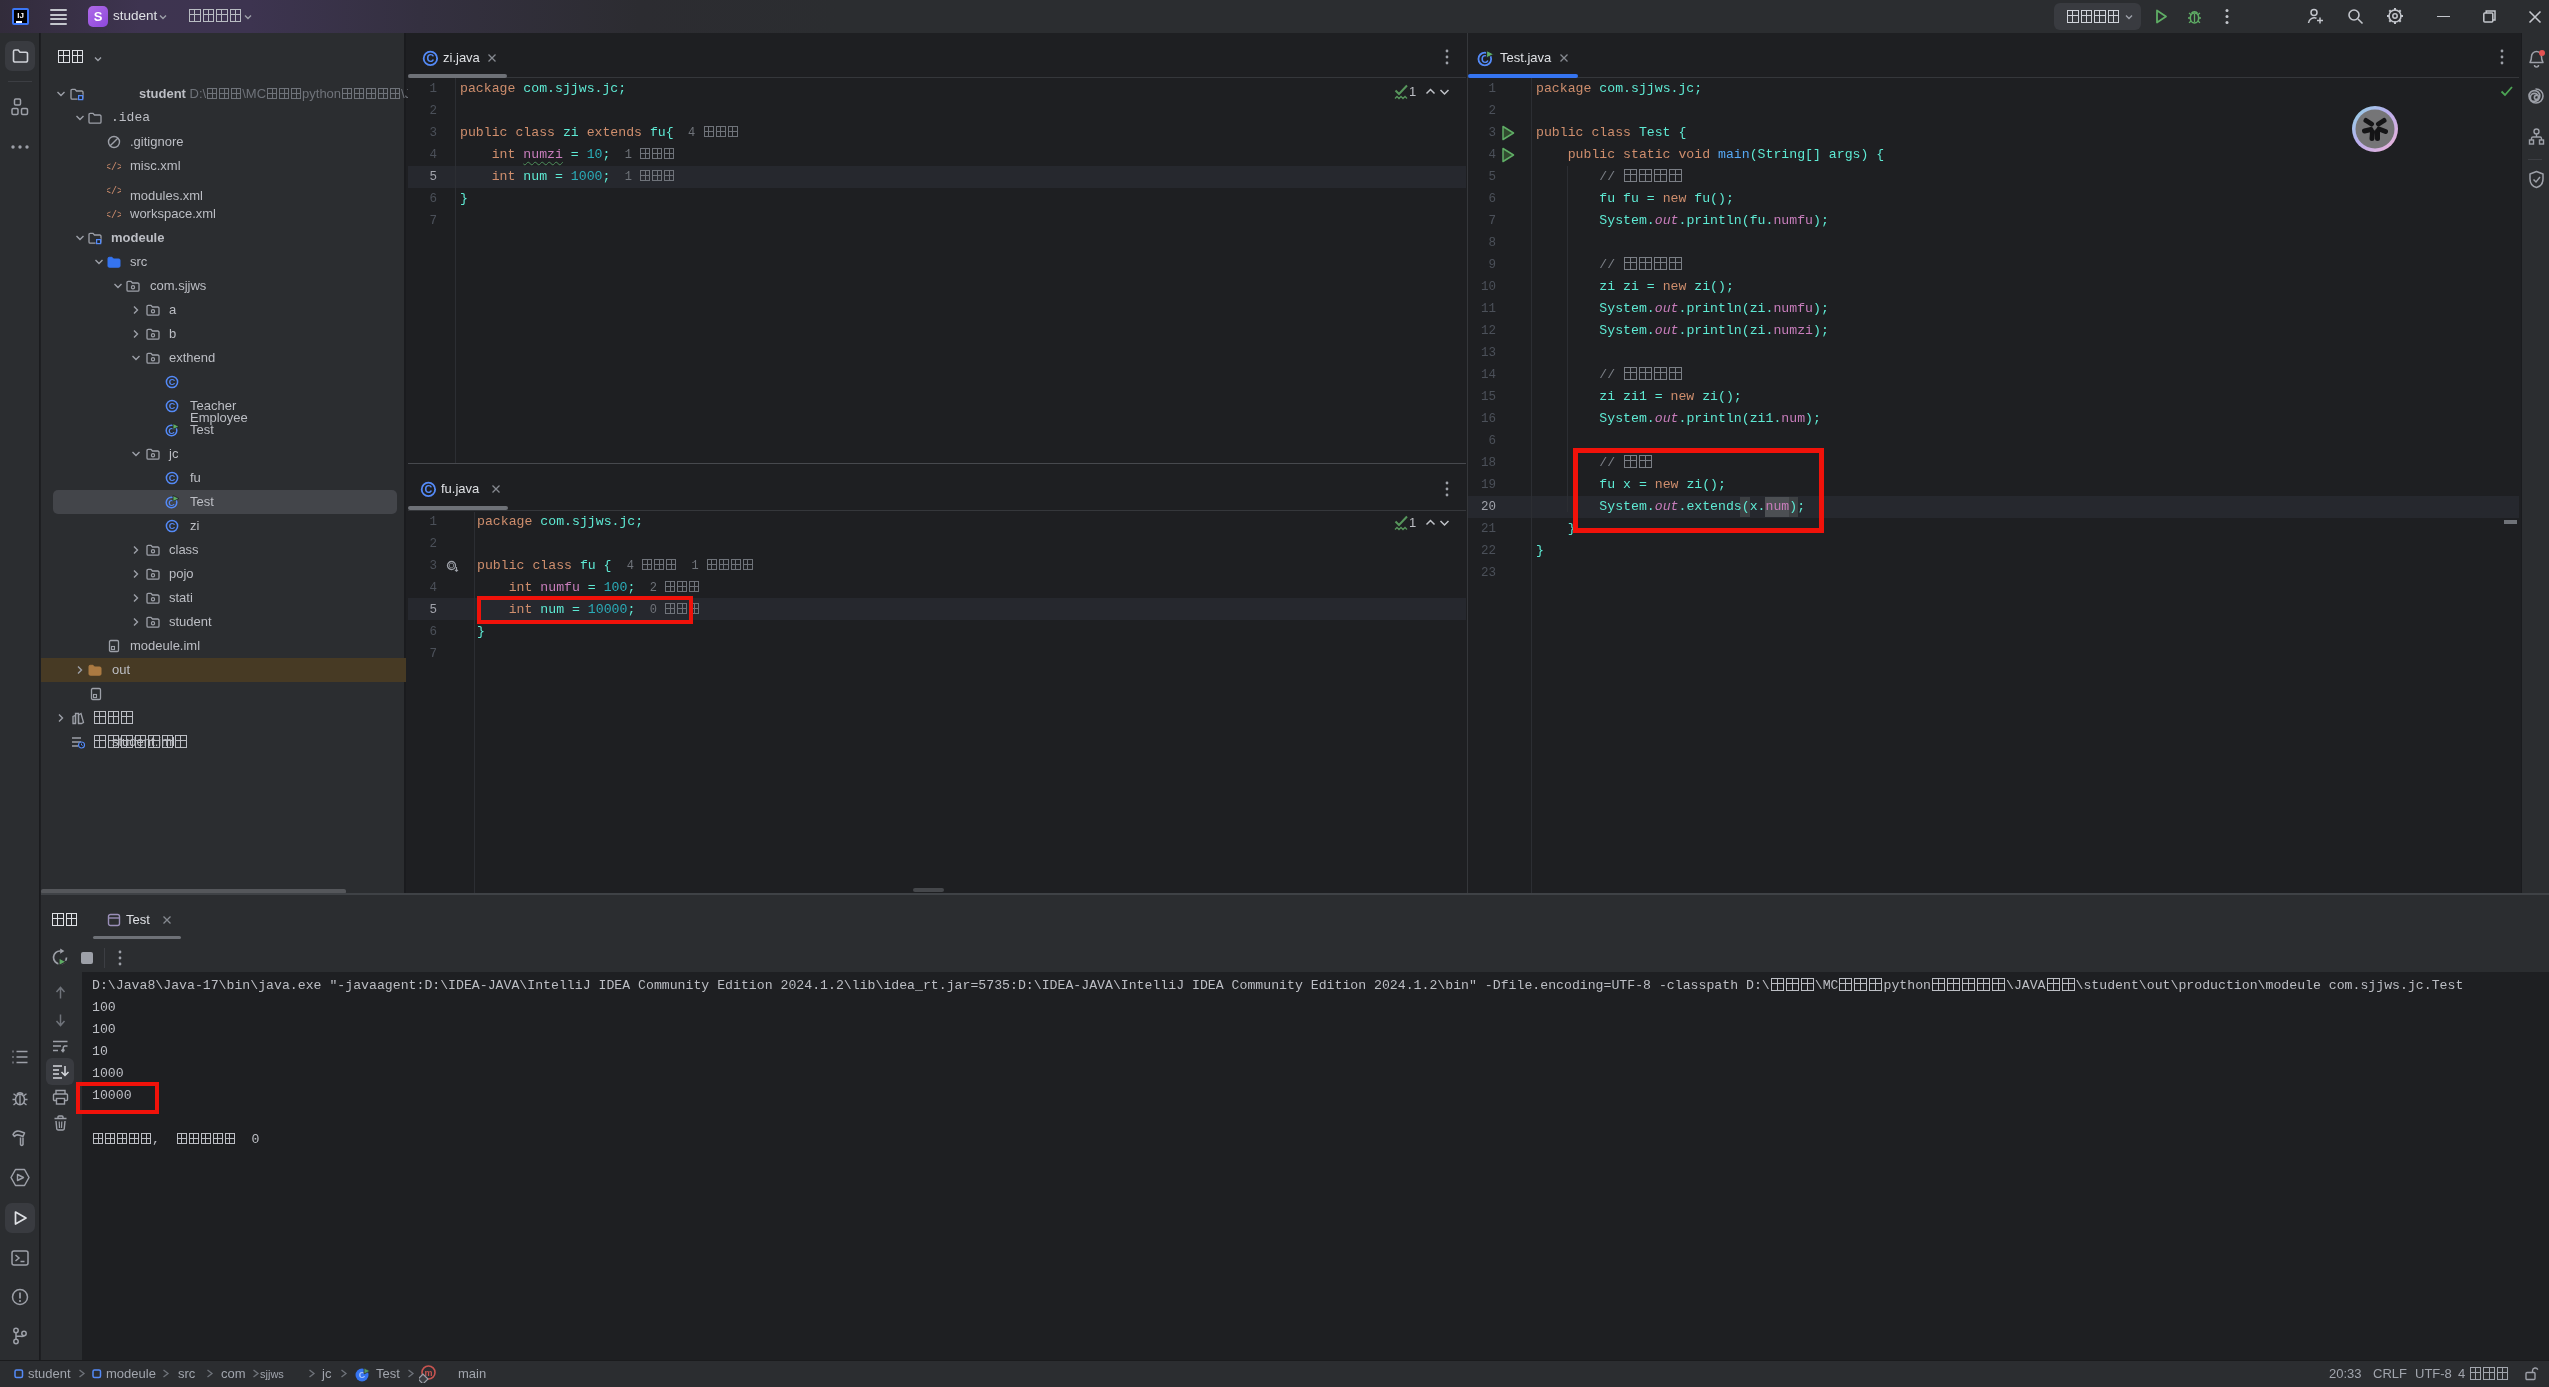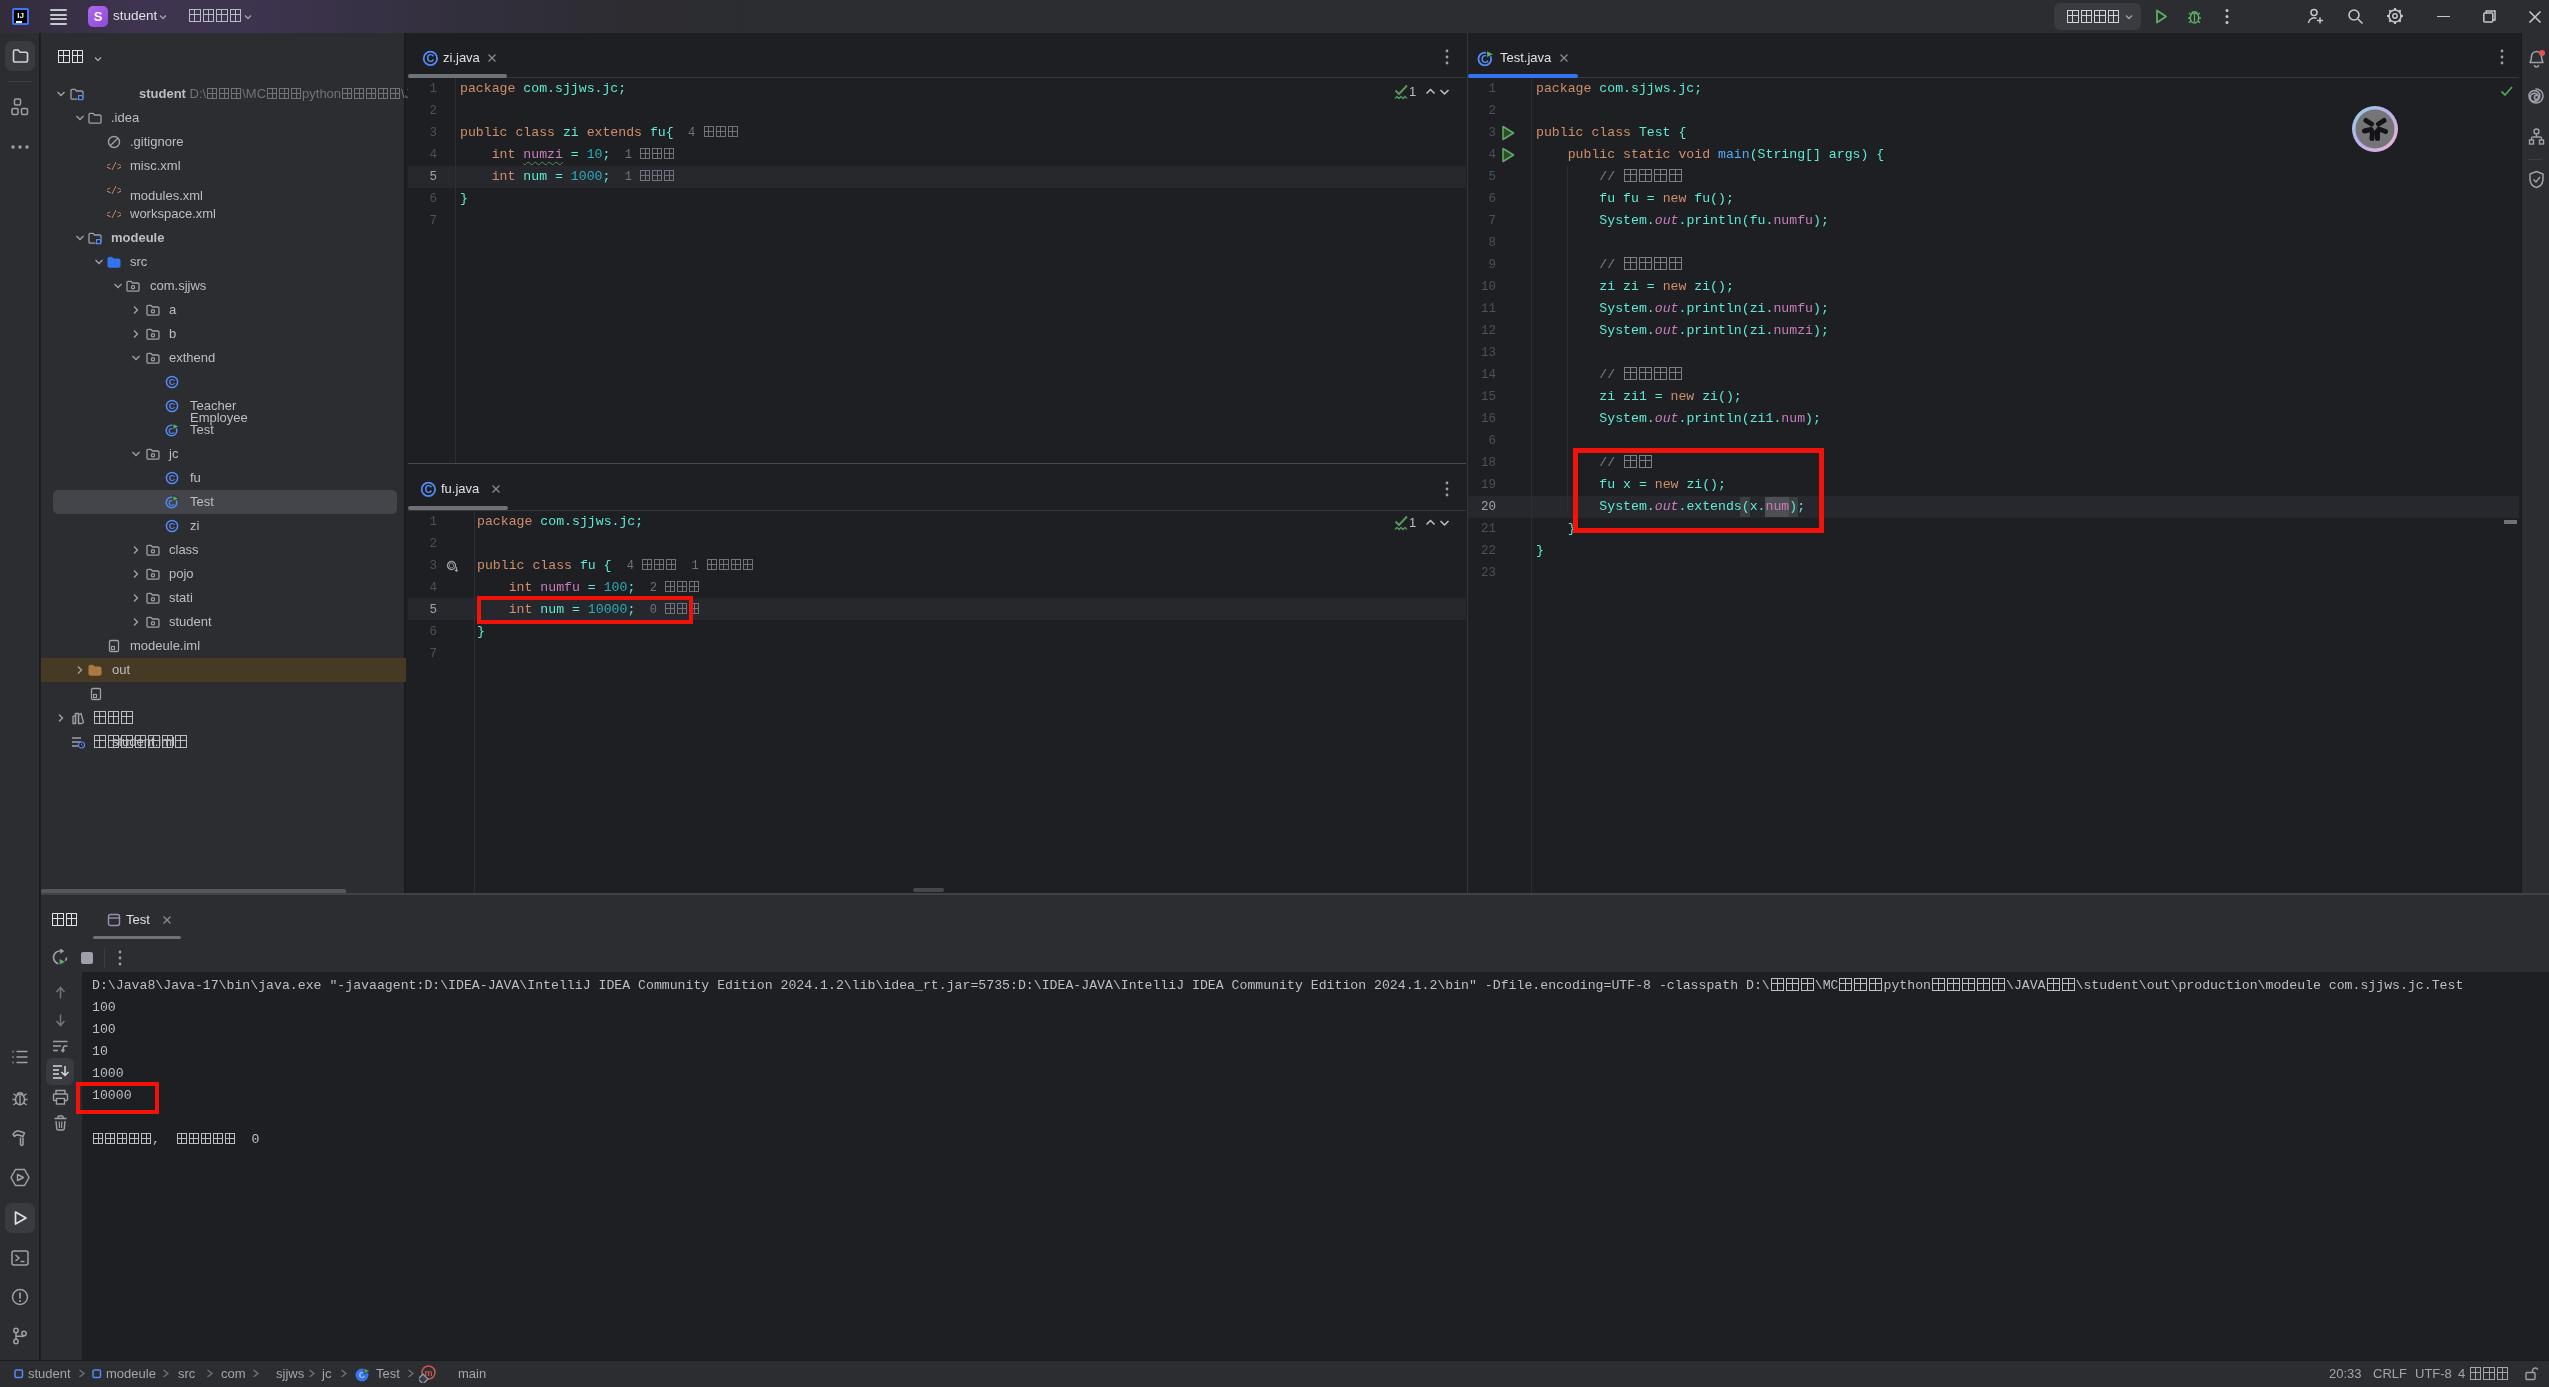--- a/index.html
+++ b/index.html
@@ -147,21 +147,21 @@
     <rect x="7.6" y="7.6" width="5.6" height="5.6" fill="#1e1f22"></rect>
     <rect x="8.6" y="8.6" width="4" height="4" fill="none" stroke="#548af7" stroke-width="1.3"></rect>
   </svg>
 <div class="row" style="left:94px;top:82px;margin-left:45px;"><b>student</b> <span style="color:#6f737a;font-weight:normal">D:\<i class="z sm"></i><i class="z sm"></i><i class="z sm"></i>\MC<i class="z sm"></i><i class="z sm"></i><i class="z sm"></i>python<i class="z sm"></i><i class="z sm"></i><i class="z sm"></i><i class="z sm"></i><i class="z sm"></i>\JAVA<i class="z sm"></i></span></div>
 <svg class="abs" style="left:75px;top:113px" width="10" height="10">
     <path d="M1.5 3 L5 6.5 L8.5 3" stroke="#9da0a8" stroke-width="1.4" fill="none"></path>
   </svg>
 <svg class="abs" style="left:88px;top:111px" width="14" height="14">
     <path d="M1 3.5 A1.2 1.2 0 0 1 2.2 2.3 H5 L6.5 4 H11.8 A1.2 1.2 0 0 1 13 5.2 V11 A1.2 1.2 0 0 1 11.8 12.2 H2.2 A1.2 1.2 0 0 1 1 11 Z" fill="none" stroke="#9da0a8" stroke-width="1.3"></path>
   </svg>
-<div class="row" style="left:111px;top:106px;">.idea</div>
+<div class="row" style="left:111px;top:106px;font-family:Liberation Mono, monospace;">.idea</div>
 <svg class="abs" style="left:107px;top:135px" width="14" height="14">
     <circle cx="7" cy="7" r="5.5" fill="none" stroke="#9da0a8" stroke-width="1.4"></circle>
     <path d="M3.2 10.8 L10.8 3.2" stroke="#9da0a8" stroke-width="1.4"></path>
   </svg>
 <div class="row" style="left:130px;top:130px;">.gitignore</div>
 <svg class="abs" style="left:107px;top:159px" width="14" height="14">
     <text x="7" y="10.5" font-size="10" font-family="Liberation Mono" fill="#cf8e6d" text-anchor="middle">&lt;/&gt;</text>
   </svg>
 <div class="row" style="left:130px;top:154px;">misc.xml</div>
 <svg class="abs" style="left:107px;top:183px" width="14" height="14">
@@ -614,21 +614,21 @@
     <path d="M1.5 1 L6 4.5 L1.5 8" stroke="#6f737a" stroke-width="1.3" fill="none"></path>
   </svg>
 <div class="abs sans" style="left:178px;top:1363px;height:22px;line-height:22px;color:#a1a5ad;font-size:13px">src</div>
 <svg class="abs" style="left:206px;top:1369px" width="8" height="9">
     <path d="M1.5 1 L6 4.5 L1.5 8" stroke="#6f737a" stroke-width="1.3" fill="none"></path>
   </svg>
 <div class="abs sans" style="left:221px;top:1363px;height:22px;line-height:22px;color:#a1a5ad;font-size:13px">com</div>
 <svg class="abs" style="left:252px;top:1369px" width="8" height="9">
     <path d="M1.5 1 L6 4.5 L1.5 8" stroke="#6f737a" stroke-width="1.3" fill="none"></path>
   </svg>
-<div class="abs sans" style="left:276px;top:1363px;height:22px;line-height:22px;color:#a1a5ad;font-size:13px">sjjws</div>
+<div class="abs sans" style="left:260px;top:1363px;height:22px;line-height:22px;color:#a1a5ad;font-size:11px">sjjws</div>
 <svg class="abs" style="left:308px;top:1369px" width="8" height="9">
     <path d="M1.5 1 L6 4.5 L1.5 8" stroke="#6f737a" stroke-width="1.3" fill="none"></path>
   </svg>
 <div class="abs sans" style="left:322px;top:1363px;height:22px;line-height:22px;color:#a1a5ad;font-size:13px">jc</div>
 <svg class="abs" style="left:340px;top:1369px" width="8" height="9">
     <path d="M1.5 1 L6 4.5 L1.5 8" stroke="#6f737a" stroke-width="1.3" fill="none"></path>
   </svg>
 <svg class="abs" style="left:354px;top:1366px" width="17" height="17">
 <circle cx="8" cy="9" r="6.5" fill="#3574f0"></circle>
     <text x="8" y="12.2" font-size="9" font-family="Liberation Sans" font-weight="bold" fill="#a8c7fa" text-anchor="middle">C</text>

